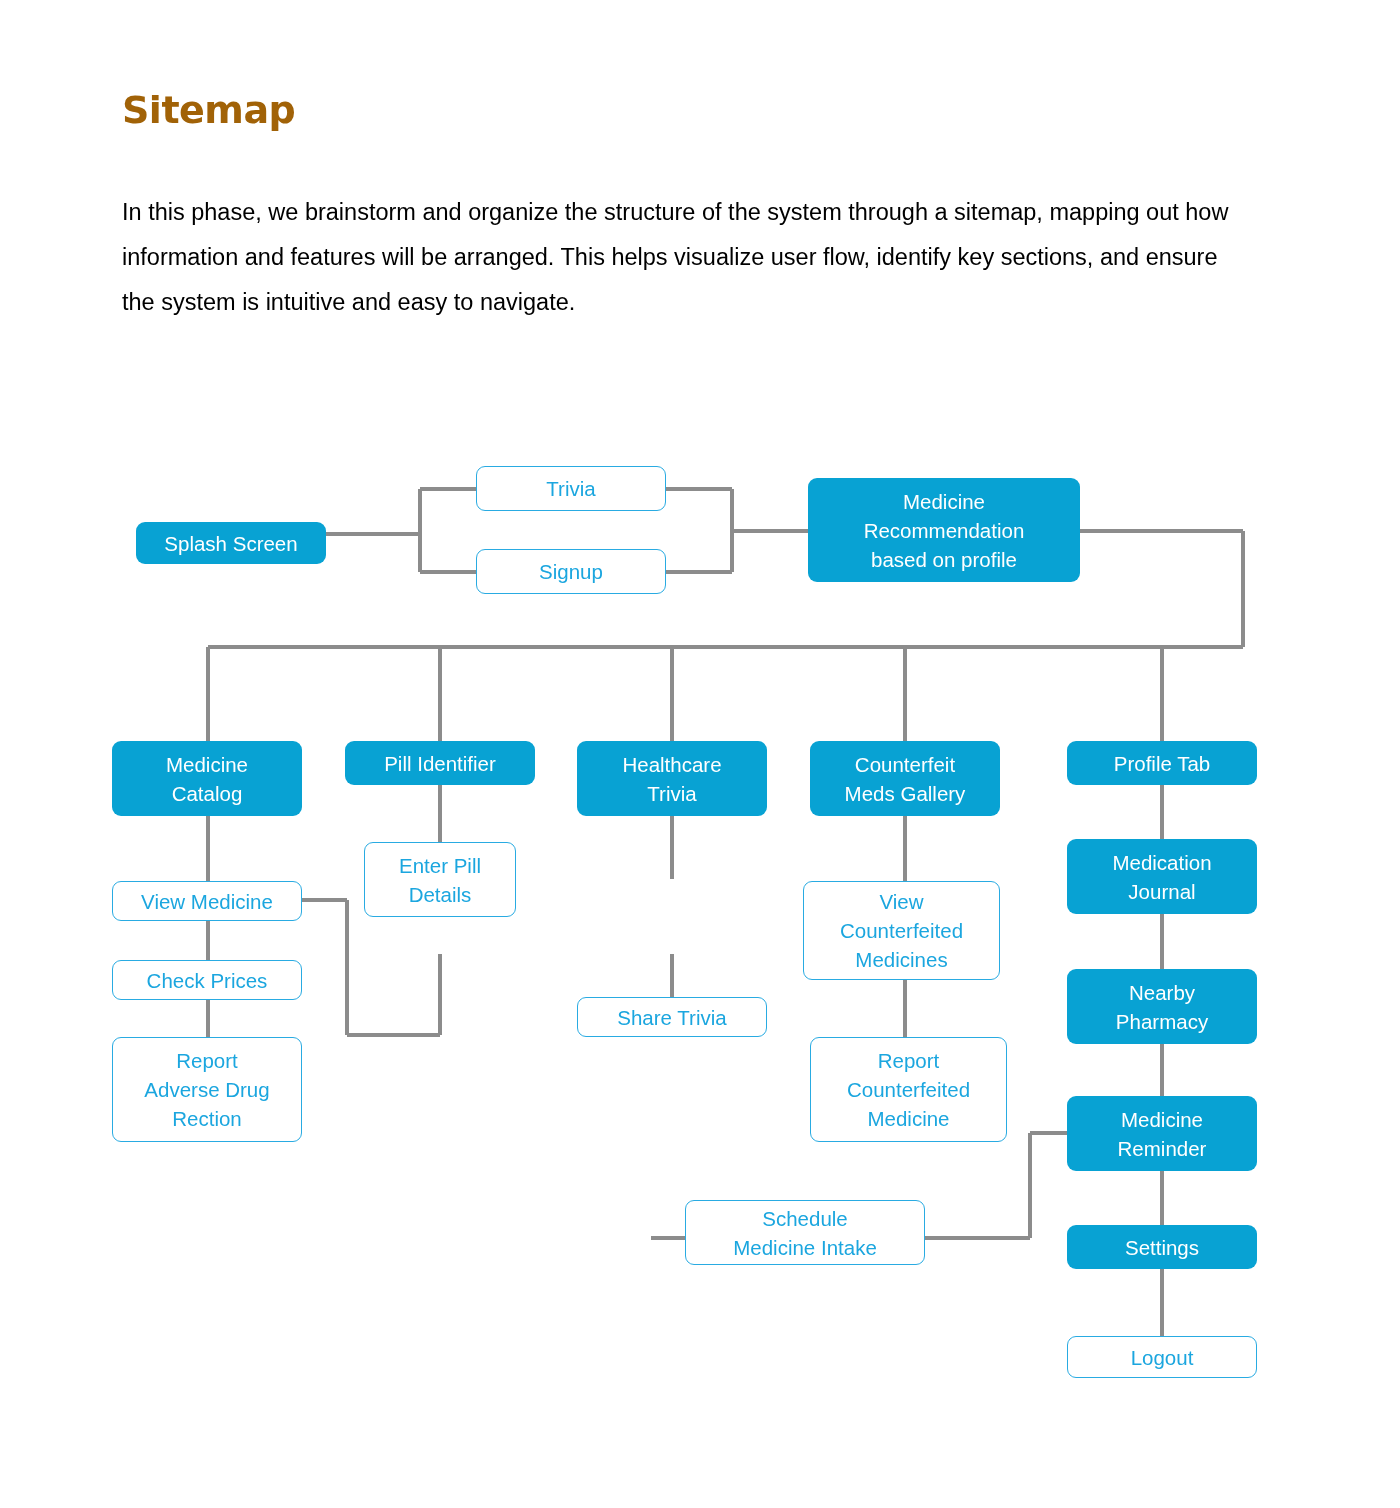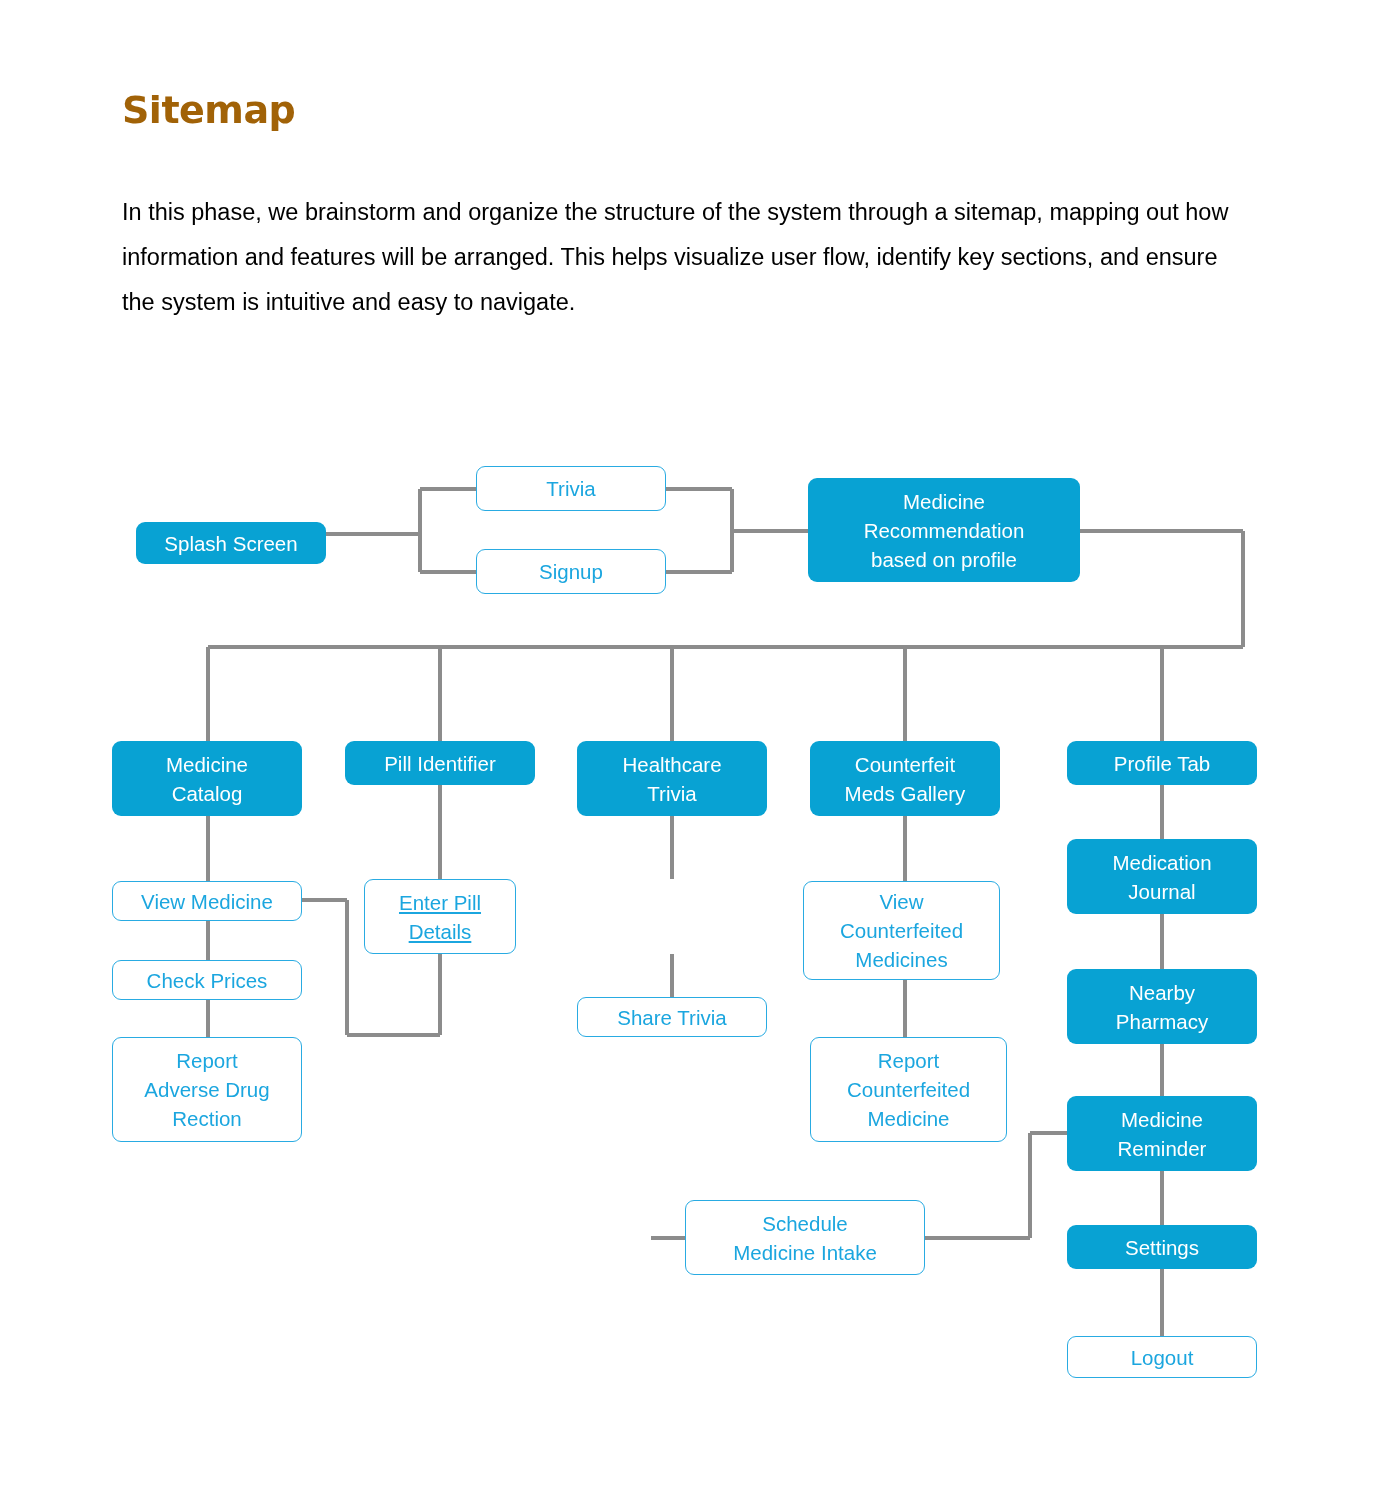--- a/index.html
+++ b/index.html
@@ -176,21 +176,21 @@
     <div class="node filled" style="left:1067px; top:741px; width:190px; height:44px;">Profile Tab</div>
 
     <div class="node outlined" style="left:112px; top:881px; width:190px; height:40px;">View Medicine</div>
 
     <div class="node outlined" style="left:112px; top:960px; width:190px; height:40px;">Check Prices</div>
 
     <div class="node outlined" style="left:112px; top:1037px; width:190px; height:105px;">Report
 Adverse Drug
 Rection</div>
 
-    <div class="node outlined" style="left:364px; top:879px; width:152px; height:75px;text-decoration:underline;">Enter Pill
+    <div class="node outlined" style="left:364px; top:842px; width:152px; height:75px;">Enter Pill
 Details</div>
 
 
     <div class="node outlined" style="left:577px; top:997px; width:190px; height:40px;">Share Trivia</div>
 
     <div class="node outlined" style="left:803px; top:881px; width:197px; height:99px;">View
 Counterfeited
 Medicines</div>
 
     <div class="node outlined" style="left:810px; top:1037px; width:197px; height:105px;">Report
@@ -204,17 +204,17 @@
 Pharmacy</div>
 
     <div class="node filled" style="left:1067px; top:1096px; width:190px; height:75px;">Medicine
 Reminder</div>
 
     <div class="node filled" style="left:1067px; top:1225px; width:190px; height:44px;">Settings</div>
 
     <div class="node outlined" style="left:1067px; top:1336px; width:190px; height:42px;">Logout</div>
 
 
-    <div class="node outlined" style="left:685px; top:1200px; width:240px; height:75px;">Schedule
+    <div class="node outlined" style="left:685px; top:1200px; width:240px; height:65px;">Schedule
 Medicine Intake</div>
 
   </div>
 </div>
 
 </body></html>

